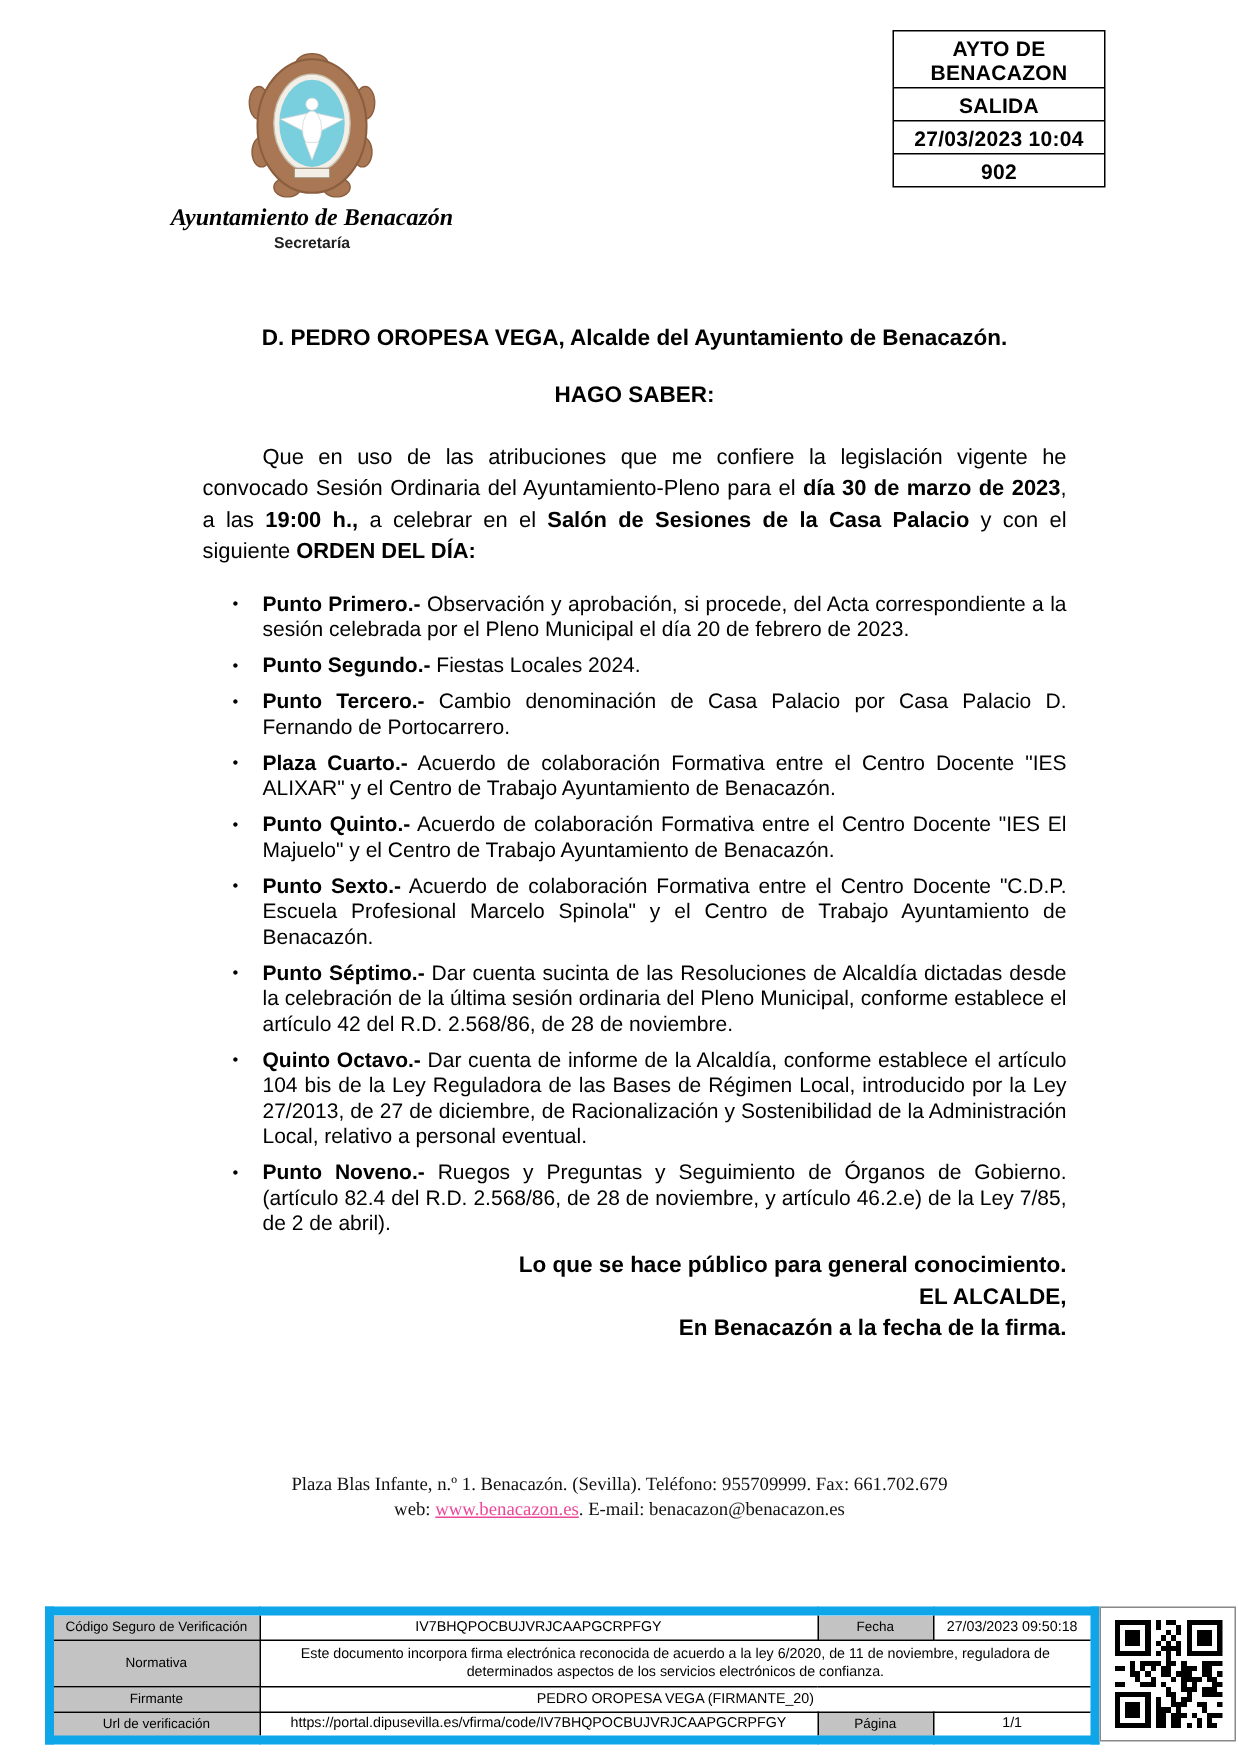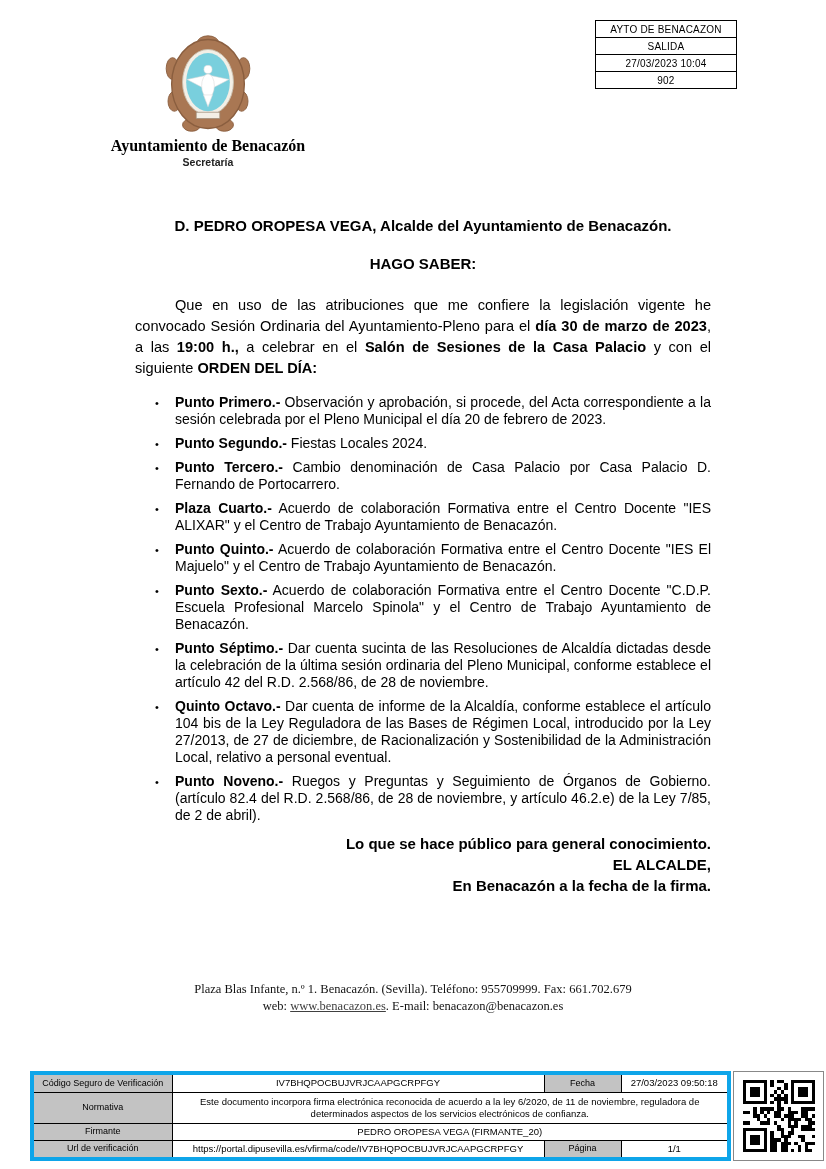--- a/index.html
+++ b/index.html
@@ -1,28 +1,28 @@
 <!DOCTYPE html>
 <html><head>
 <meta charset="utf-8">
 <style>
   html,body{margin:0;padding:0;background:#ffffff;}
   .page{position:relative;width:826px;height:1169px;background:#fff;overflow:hidden;
         font-family:"Liberation Sans",sans-serif;color:#000;}
 
   
   .stamp{position:absolute;top:20px;left:595px;width:140px;border:1.5px solid #000;
-         text-align:center;font-size:10px;font-weight:normal;background:#fff;}
+         text-align:center;font-size:14px;font-weight:bold;background:#fff;}
   .stamp .srow{padding:2.5px 2px;border-top:1px solid #000;letter-spacing:.2px;}
   .stamp .srow:first-child{border-top:none;}
 
   
   .brand{position:absolute;top:34px;left:103px;width:210px;text-align:center;}
   .crest{display:block;margin:0 auto;}
-  .org{font-family:"Liberation Serif",serif;font-weight:bold;
+  .org{font-family:"Liberation Serif",serif;font-style:italic;font-weight:bold;
        font-size:16px;margin-top:3px;white-space:nowrap;}
   .dept{font-size:10.5px;font-weight:bold;margin-top:1px;color:#222;}
 
   
   .doc{position:absolute;top:183px;left:135px;width:576px;}
   h1.title{margin:0;font-size:40px;line-height:44px;font-weight:bold;text-align:center;
            letter-spacing:1.5px;}
   .alcalde{margin-top:34px;text-align:center;font-weight:bold;font-size:15px;}
   .hago{margin-top:21px;text-align:center;font-weight:bold;font-size:15px;}
   .intro{margin-top:23px;font-size:14.6px;line-height:21px;text-align:justify;
@@ -33,25 +33,25 @@
   .agenda li{position:relative;padding-left:40px;margin-top:7px;font-size:14px;
              line-height:17px;text-align:justify;}
   .agenda li:first-child{margin-top:0;}
   .agenda .bullet{position:absolute;left:20px;top:1px;font-size:11px;}
 
   .closing{margin-top:9px;text-align:right;font-weight:bold;font-size:15px;line-height:21px;}
 
   
   .contact{position:absolute;top:981px;left:0;width:100%;text-align:center;
            font-family:"Liberation Serif",serif;font-size:12.5px;line-height:17px;color:#111;}
-  .contact a{color:#404040;text-decoration:underline;cursor:pointer;}
+  .contact a{color:#ec4899;text-decoration:underline;cursor:pointer;}
 
   
   table.vtable{position:absolute;left:30px;top:1071px;width:697px;border-collapse:collapse;
-               border:4px solid #0ea5e9;font-size:9.5px;line-height:1.25;table-layout:fixed;
+               border:6px solid #0ea5e9;font-size:9.5px;line-height:1.25;table-layout:fixed;
                font-family:"Liberation Sans",sans-serif;}
   .vtable td{border:1px solid #000;text-align:center;vertical-align:middle;
              padding:1px 3px;overflow:hidden;}
   .vtable .lbl{background:#c3c3c3;font-size:9px;white-space:nowrap;}
   .vtable .r1{height:19px;} .vtable .r2{height:31px;}
   .vtable .r3{height:17px;} .vtable .r4{height:19px;}
 
   .qrbox{position:absolute;left:733px;top:1071px;width:89px;height:88px;border:1px solid #888;
          background:#fff;display:flex;align-items:center;justify-content:center;}
 </style>

